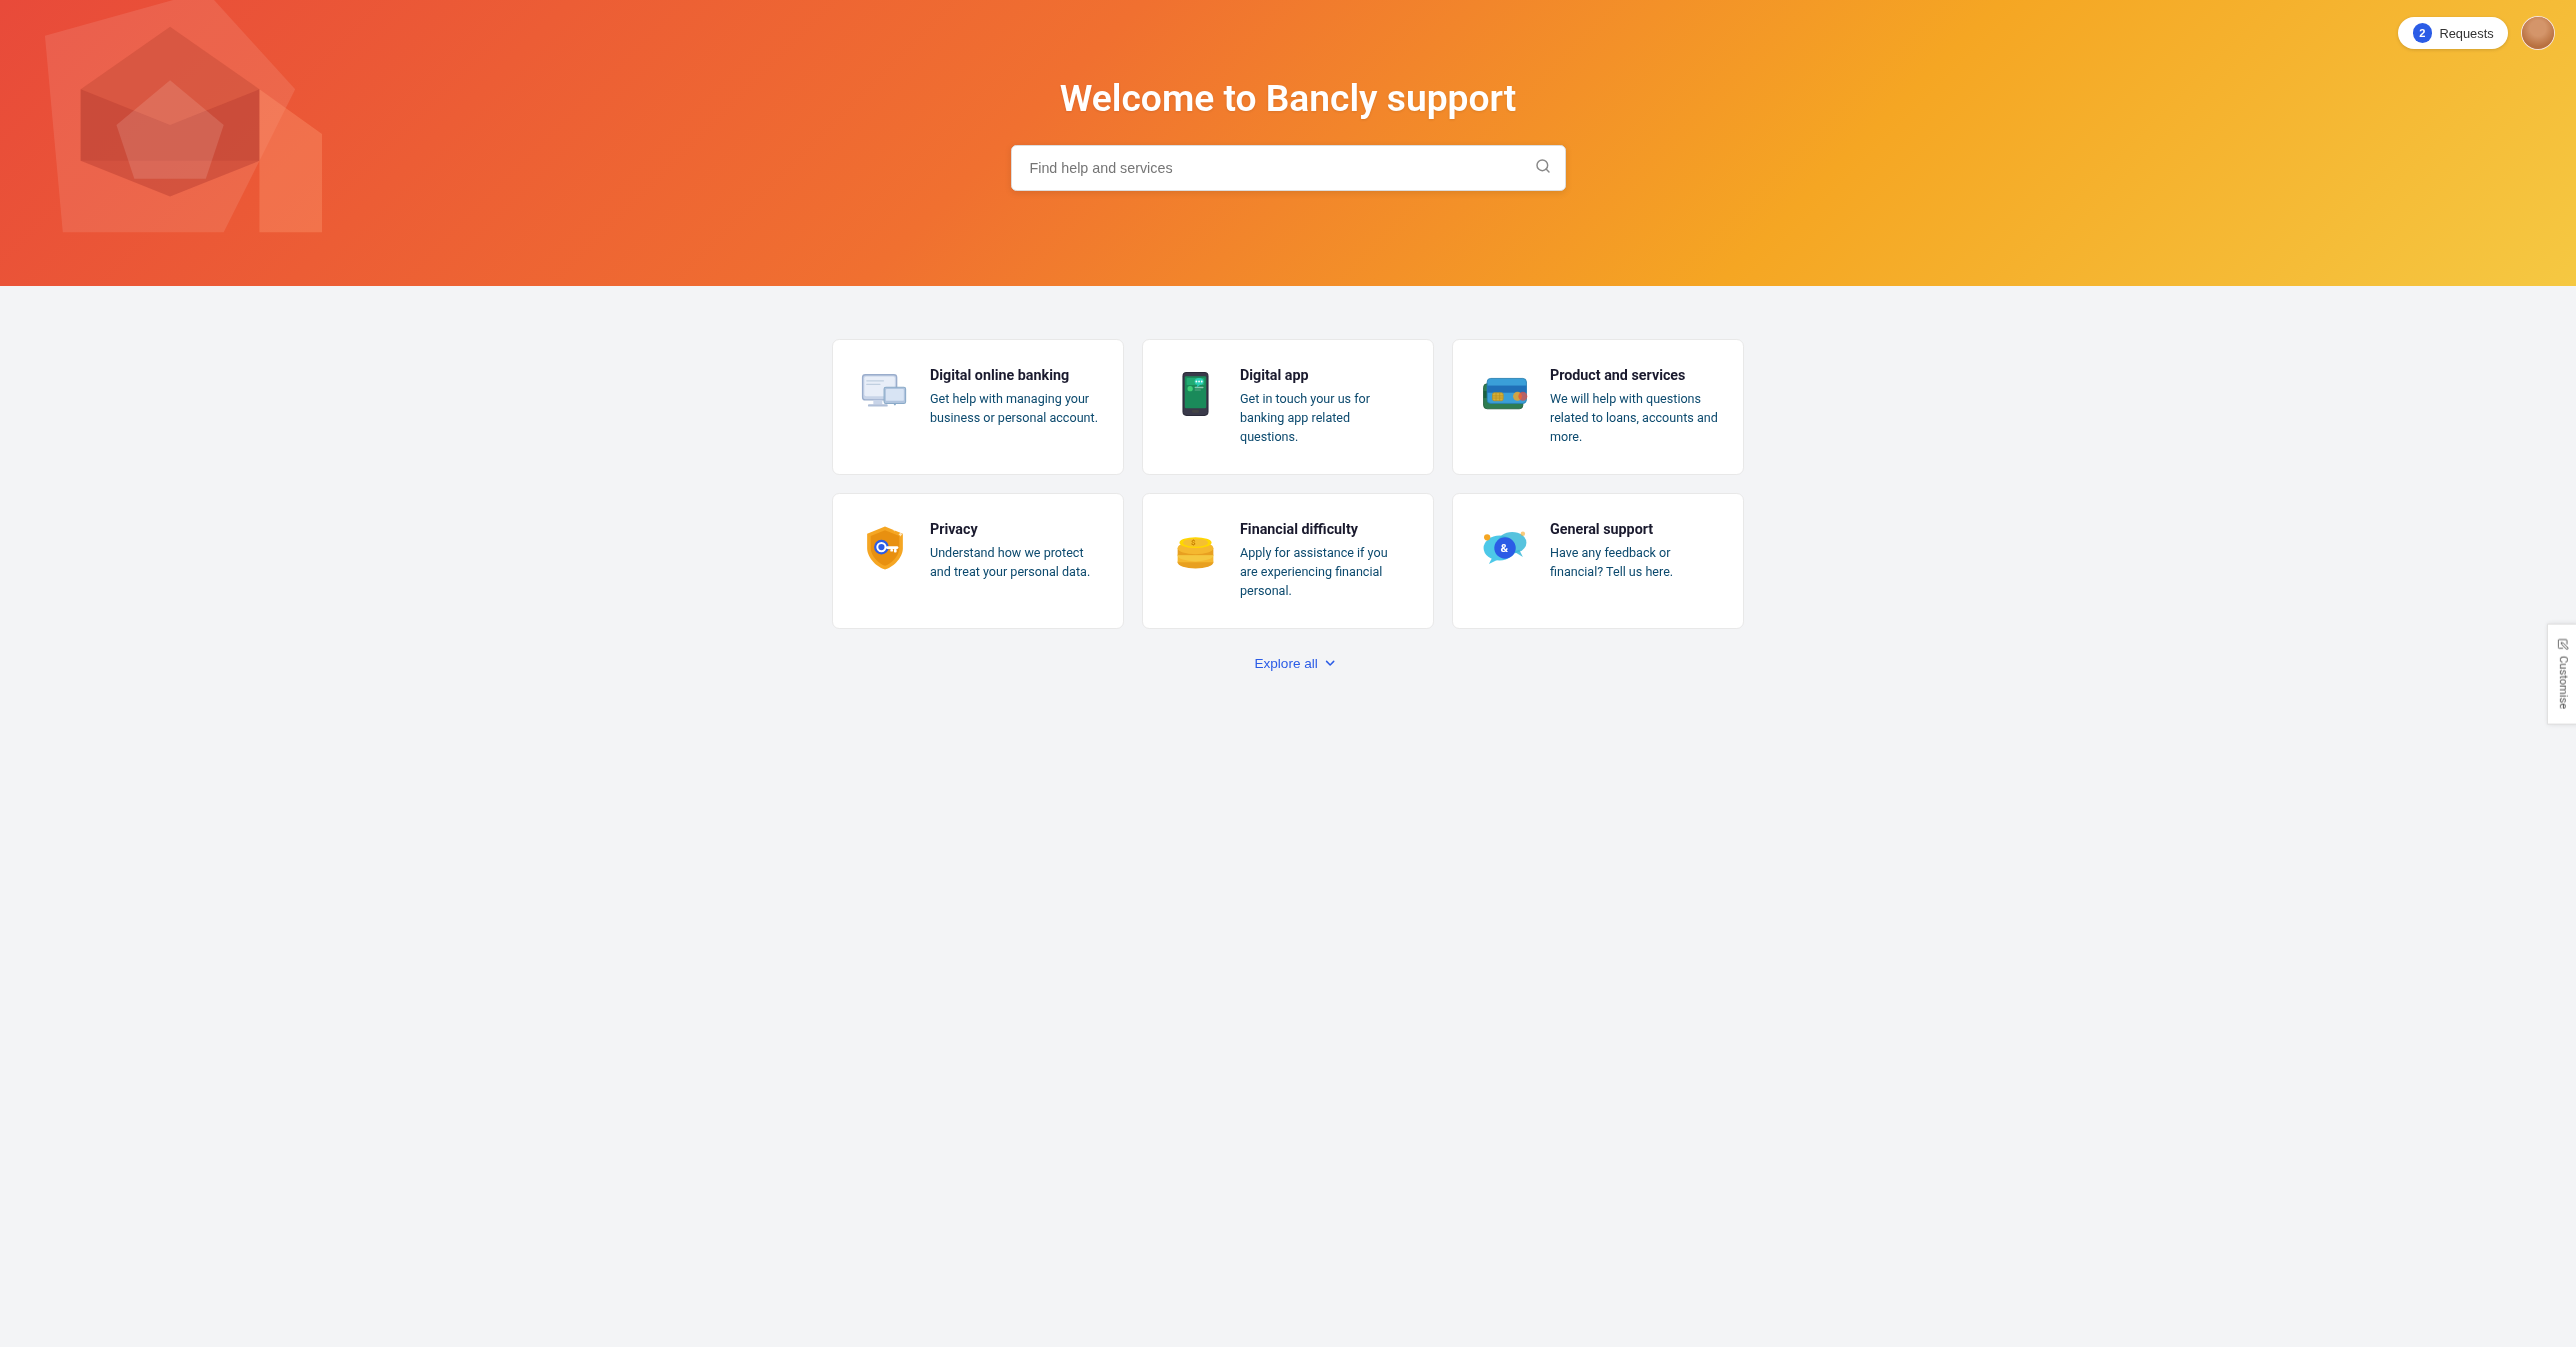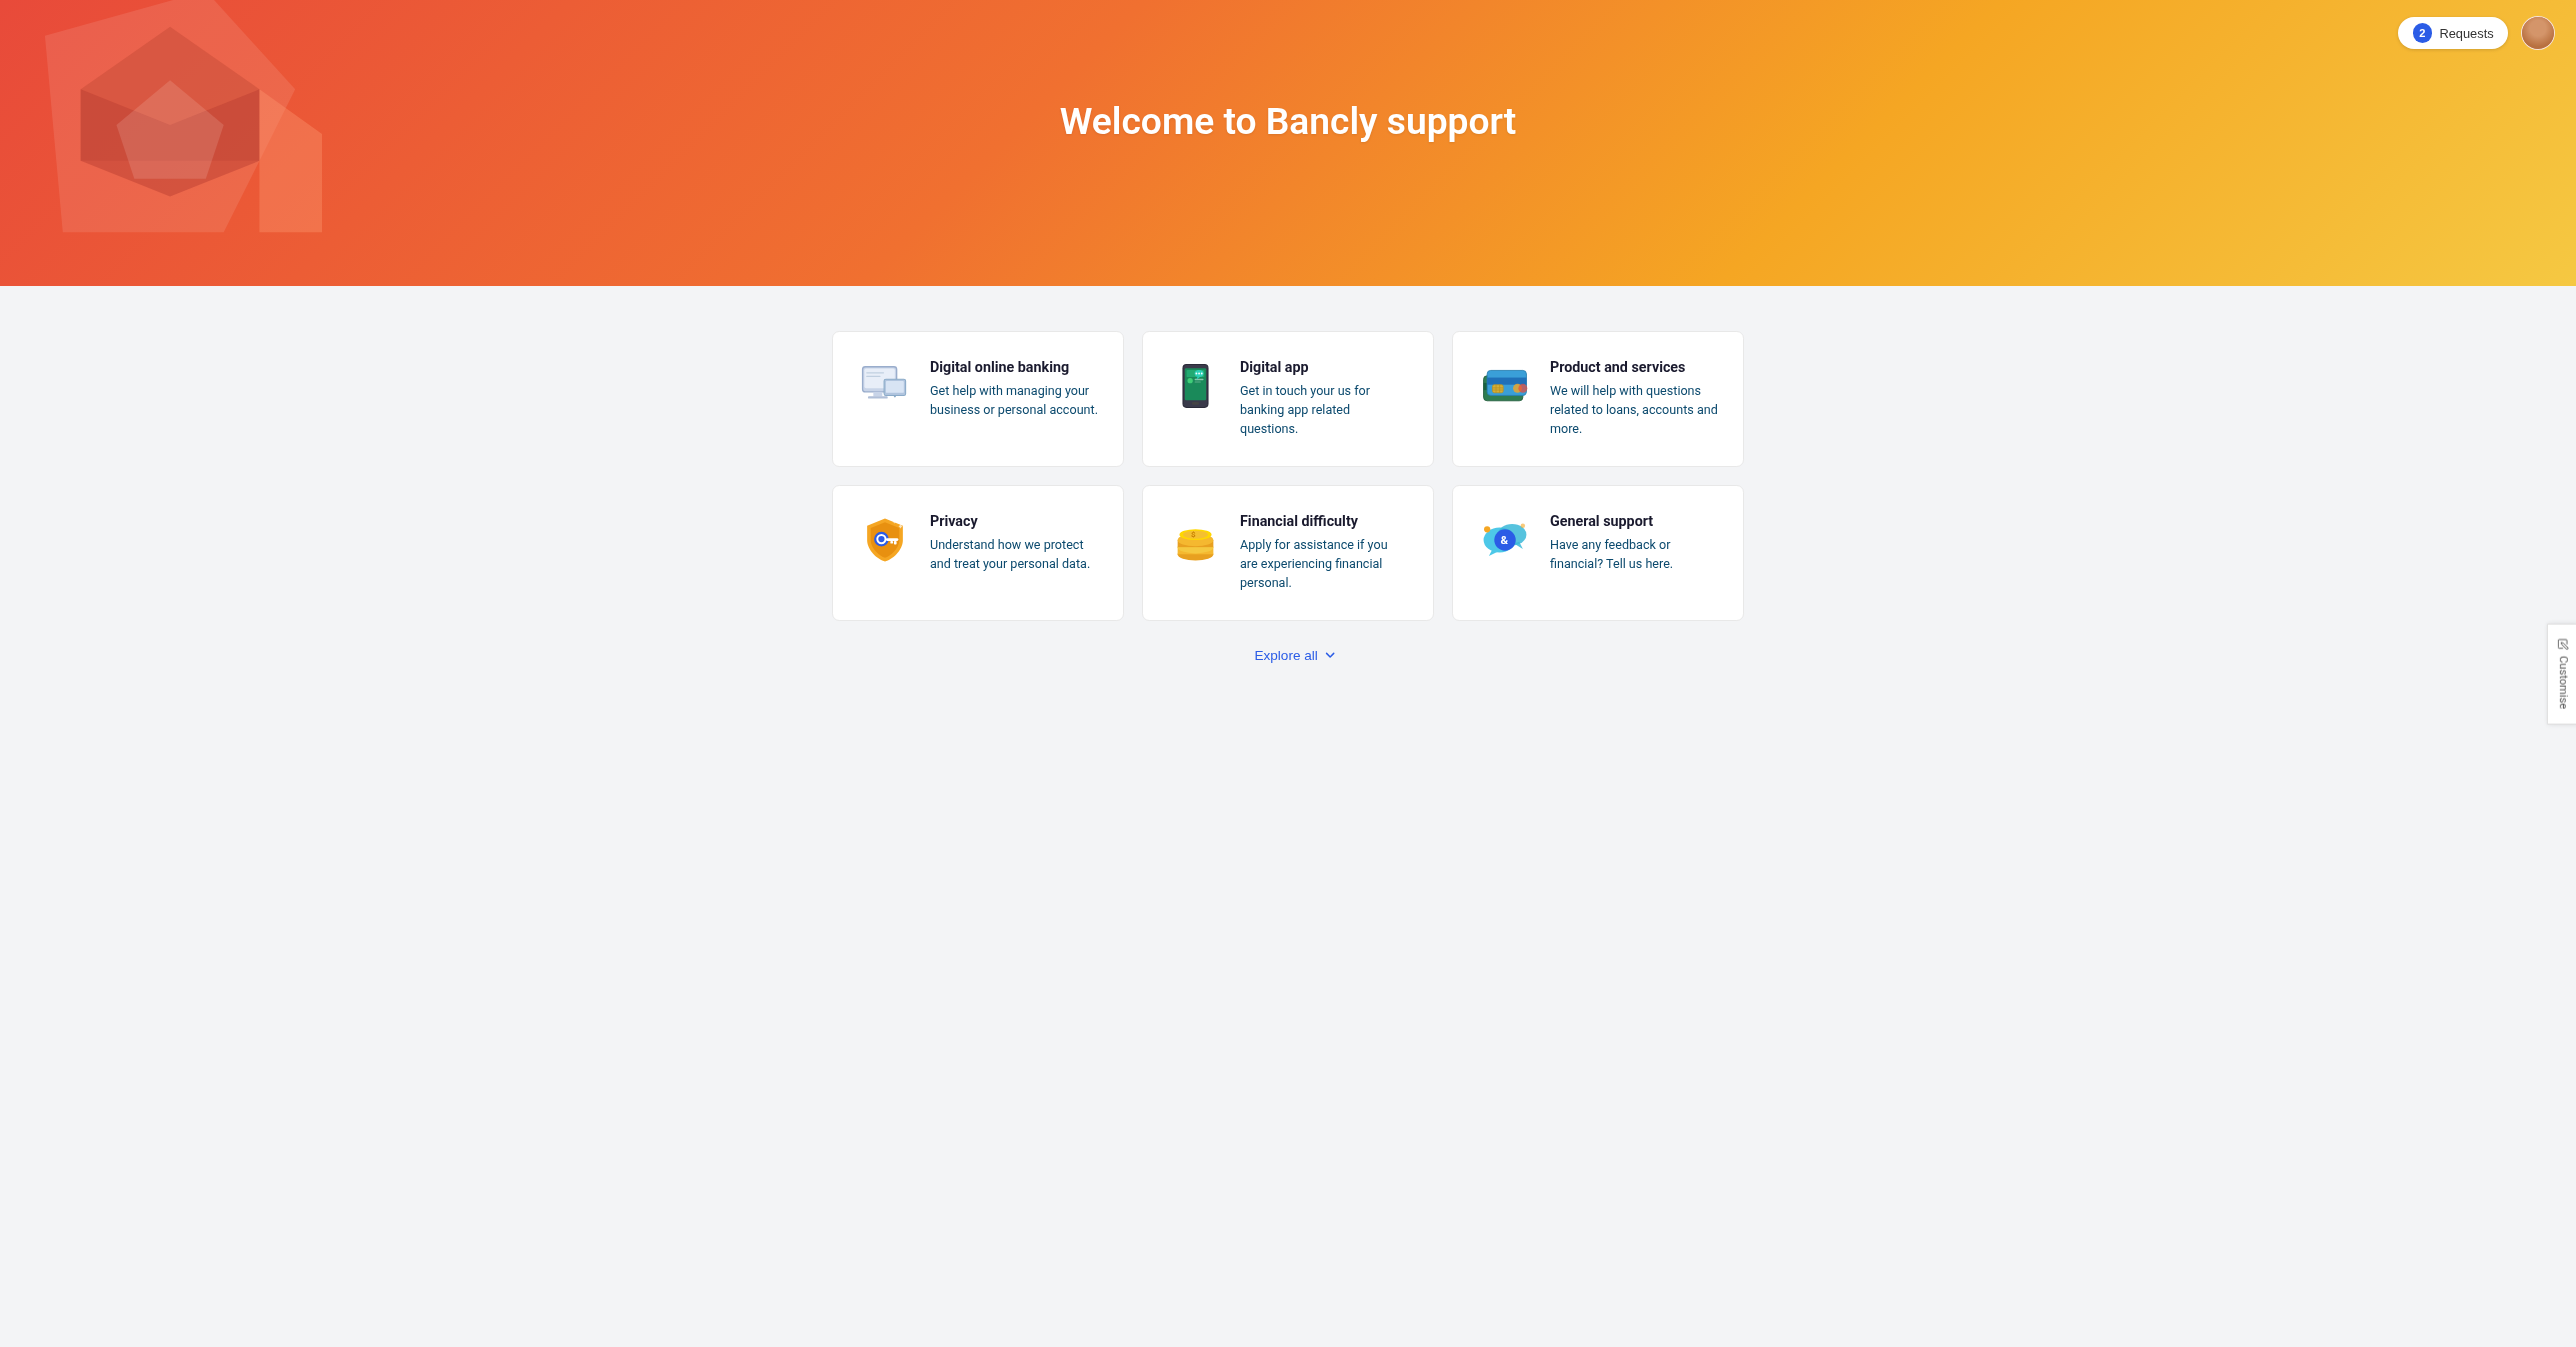--- a/index.html
+++ b/index.html
@@ -154,21 +154,21 @@
       background: #f3f4f6;
       padding: 45px 0 54px;
       min-height: 447px;
     }
 
     .cards-grid {
       display: grid;
       grid-template-columns: repeat(3, 1fr);
       gap: 18px;
       max-width: 984px;
-      margin: 0 auto 27px;
+      margin: 8px auto 27px;
       padding: 0 36px;
     }
 
     .card {
       background: #fff;
       border-radius: 7.2px;
       border: 0.9px solid #e8e8e8;
       padding: 27px 25px;
       display: flex;
       align-items: flex-start;
@@ -241,20 +241,29 @@
       <span class="requests-badge">2</span>
       <span>Requests</span>
     </button>
     <div class="avatar">
       <div class="avatar-face"></div>
     </div>
   </div>
 
   <h1 class="hero-title">Welcome to Bancly support</h1>
 
+  <div class="search-bar-wrapper">
+    <input type="text" placeholder="Find help and services" style="">
+    <button class="search-icon-btn">
+      <svg width="16" height="16" viewBox="0 0 24 24" fill="none" stroke="#888" stroke-width="2.2" stroke-linecap="round" stroke-linejoin="round">
+        <circle cx="11" cy="11" r="8"></circle>
+        <line x1="21" y1="21" x2="16.65" y2="16.65"></line>
+      </svg>
+    </button>
+  </div>
 </div>
 
 <div class="customise-tab-vertical">
   <svg width="11.6" height="11.6" viewBox="0 0 24 24" fill="none" stroke="#555" stroke-width="2" stroke-linecap="round" stroke-linejoin="round">
     <path d="M11 4H4a2 2 0 00-2 2v14a2 2 0 002 2h14a2 2 0 002-2v-7"></path>
     <path d="M18.5 2.5a2.121 2.121 0 013 3L12 15l-4 1 1-4 9.5-9.5z"></path>
   </svg>
   <span>Customise</span>
 </div>
 

